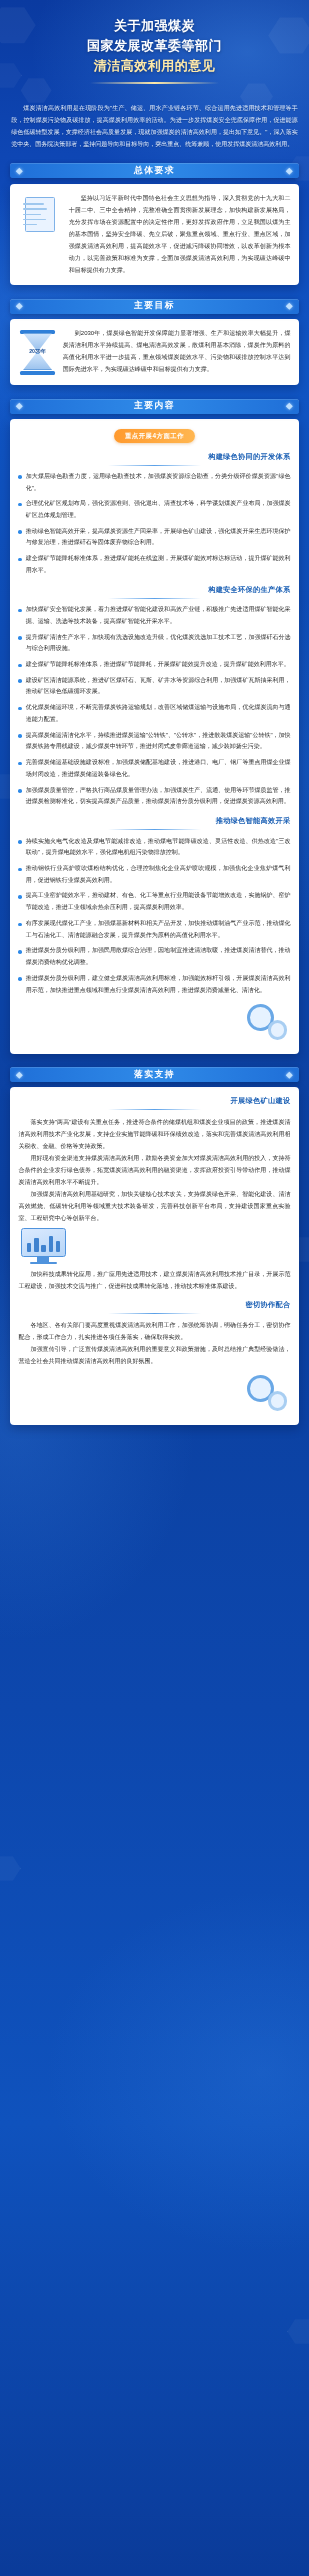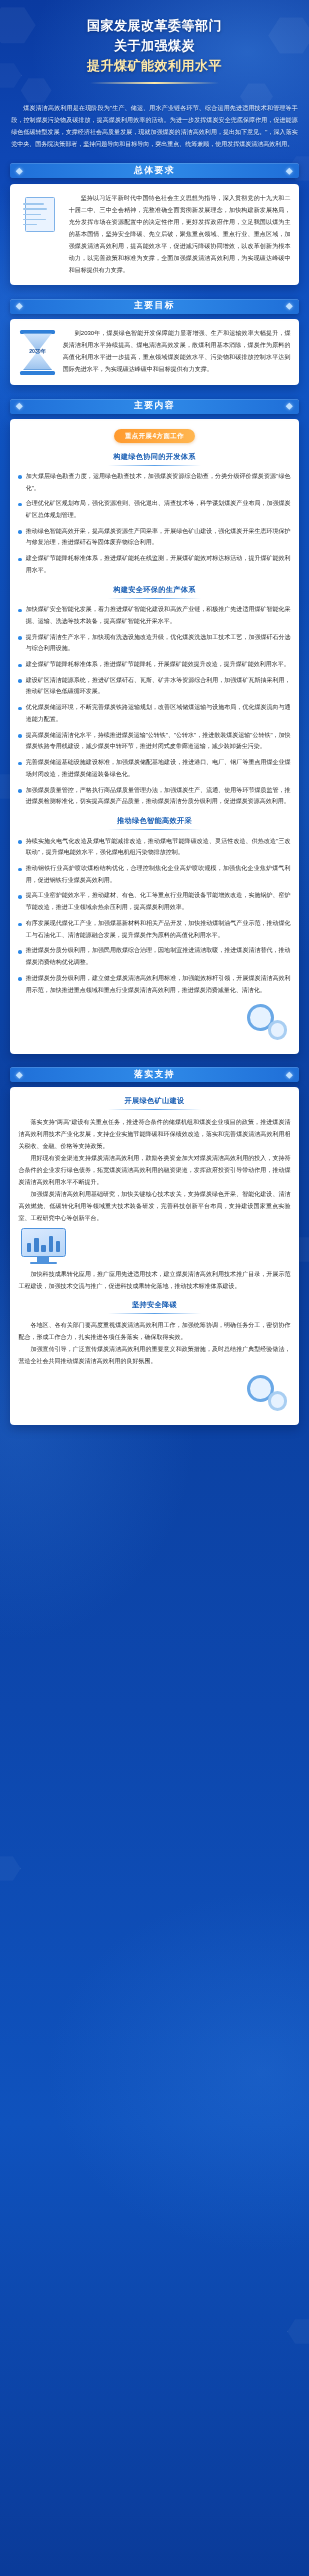--- a/index.html
+++ b/index.html
@@ -189,21 +189,21 @@
     background: linear-gradient(90deg, #ff9a2e, #ffb650);
     color: #fff;
     font-size: 6.4px;
     font-weight: bold;
     border-radius: 7.2px;
     letter-spacing: 0.5px;
     box-shadow: 0 1px 3.1px rgba(200,110,10,0.3);
   }
   .subhead {
     margin: 8.2px 0 5.2px;
-    text-align: center;
+    text-align: right;
     color: #1a5fb4;
     font-size: 7.2px;
     font-weight: bold;
     letter-spacing: 0.3px;
   }
   .subhead:first-child { margin-top: 1px; }
   .subhead-line {
     display: block;
     margin: 3.1px auto 0;
     width: 93px; height: 1px;
@@ -253,23 +253,23 @@
   <div class="content">
 
     <div class="header">
       <div class="header-deco">
         <div class="hex" style="left:-10.3px; top:5.2px;"></div>
         <div class="hex" style="left:20.6px; top:77px; width:31px; height:27px;"></div>
         <div class="hex" style="right:-5.2px; top:15.5px;"></div>
         <div class="hex" style="right:36px; top:82px; width:33px; height:29px;"></div>
       </div>
       <div class="title-wrap">
+        <div class="title-line">关于加强煤炭</div>
         <div class="title-line">国家发展改革委等部门</div>
-        <div class="title-line">关于加强煤炭</div>
-        <div class="title-line accent">提升煤矿能效利用水平</div>
+        <div class="title-line accent">清洁高效利用的意见</div>
         <div class="title-underline"></div>
       </div>
     </div>
 
     <div class="intro">煤炭清洁高效利用是在现阶段为"生产、储运、用水产业链各环节、综合运用先进适用技术和管理等手段，控制煤炭污染物及碳排放，提高煤炭利用效率的活动。为进一步发挥煤炭安全兜底保障作用，促进能源绿色低碳转型发展，支撑经济社会高质量发展，现就加强煤炭的清洁高效利用，提出如下意见。"，深入落实党中央、国务院决策部署，坚持问题导向和目标导向，突出重点、统筹兼顾，使用发挥煤炭清洁高效利用。</div>
 
     <div class="band">
       <span class="band-title">总体要求</span>
     </div>
     <div class="card with-illu">
@@ -372,21 +372,21 @@
             <div class="mon-bar" style="left:27px; width:4.6px; height:15.5px;"></div>
             <div class="mon-bar" style="left:34px; width:4.6px; height:10.3px;"></div>
           </div>
           <div class="mon-stand"></div>
           <div class="mon-foot"></div>
         </div>
       </div>
       <p>加快科技成果转化应用，推广应用先进适用技术，建立煤炭清洁高效利用技术推广目录，开展示范工程建设，加强技术交流与推广，促进科技成果转化落地，推动技术标准体系建设。</p>
 
       <div class="subhead">
-        <span>坚持安全降碳</span>
+        <span>密切协作配合</span>
         <span class="subhead-line"></span>
       </div>
       <p>各地区、各有关部门要高度重视煤炭清洁高效利用工作，加强统筹协调，明确任务分工，密切协作配合，形成工作合力，扎实推进各项任务落实，确保取得实效。</p>
       <p>加强宣传引导，广泛宣传煤炭清洁高效利用的重要意义和政策措施，及时总结推广典型经验做法，营造全社会共同推动煤炭清洁高效利用的良好氛围。</p>
 
       <div class="card-illu-row">
         <div class="illu illu-gear">
           <div class="gear g1"></div>
           <div class="gear g2"></div>
         </div>

